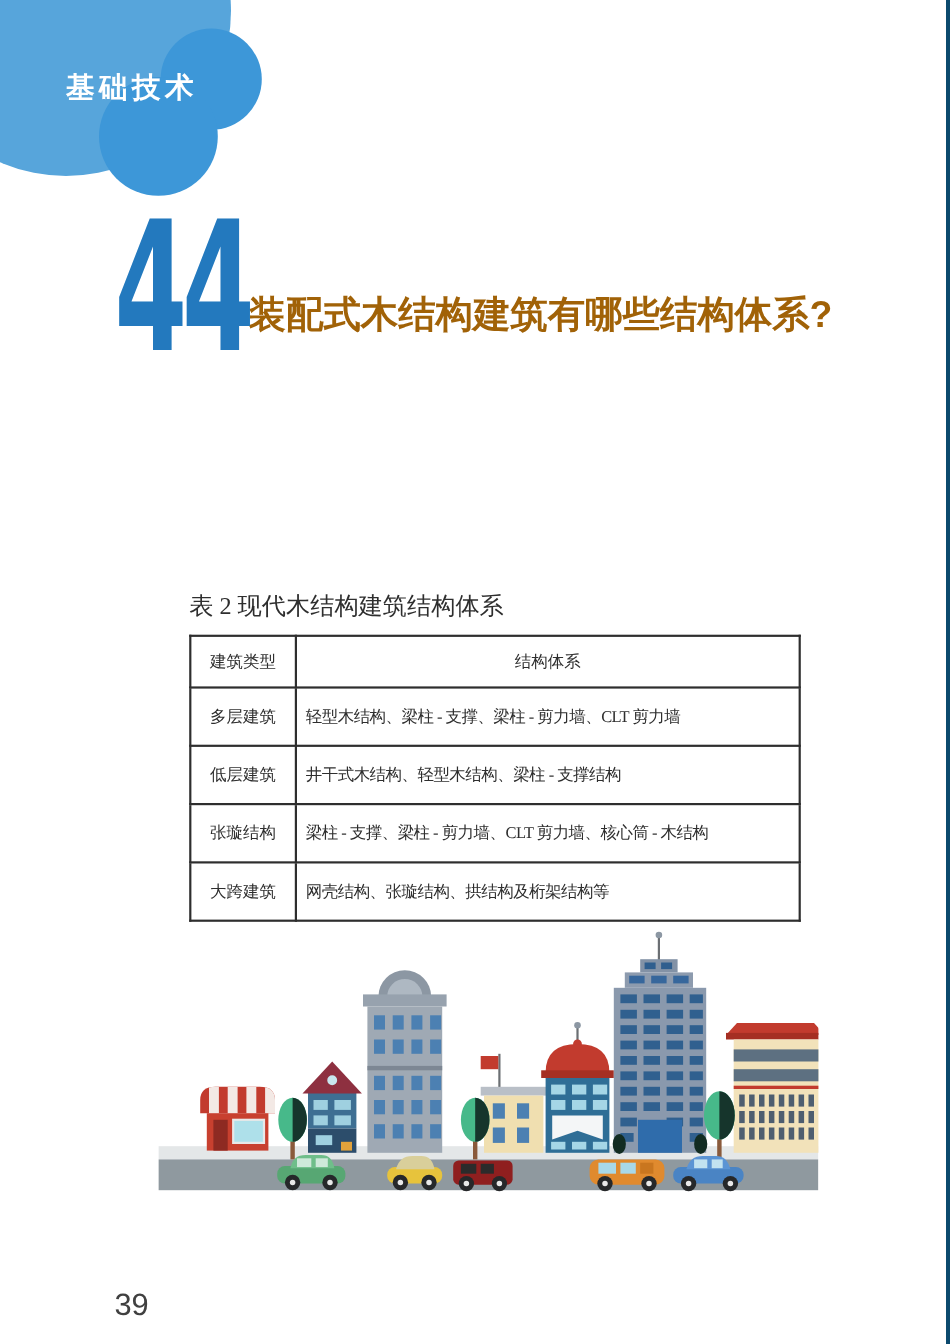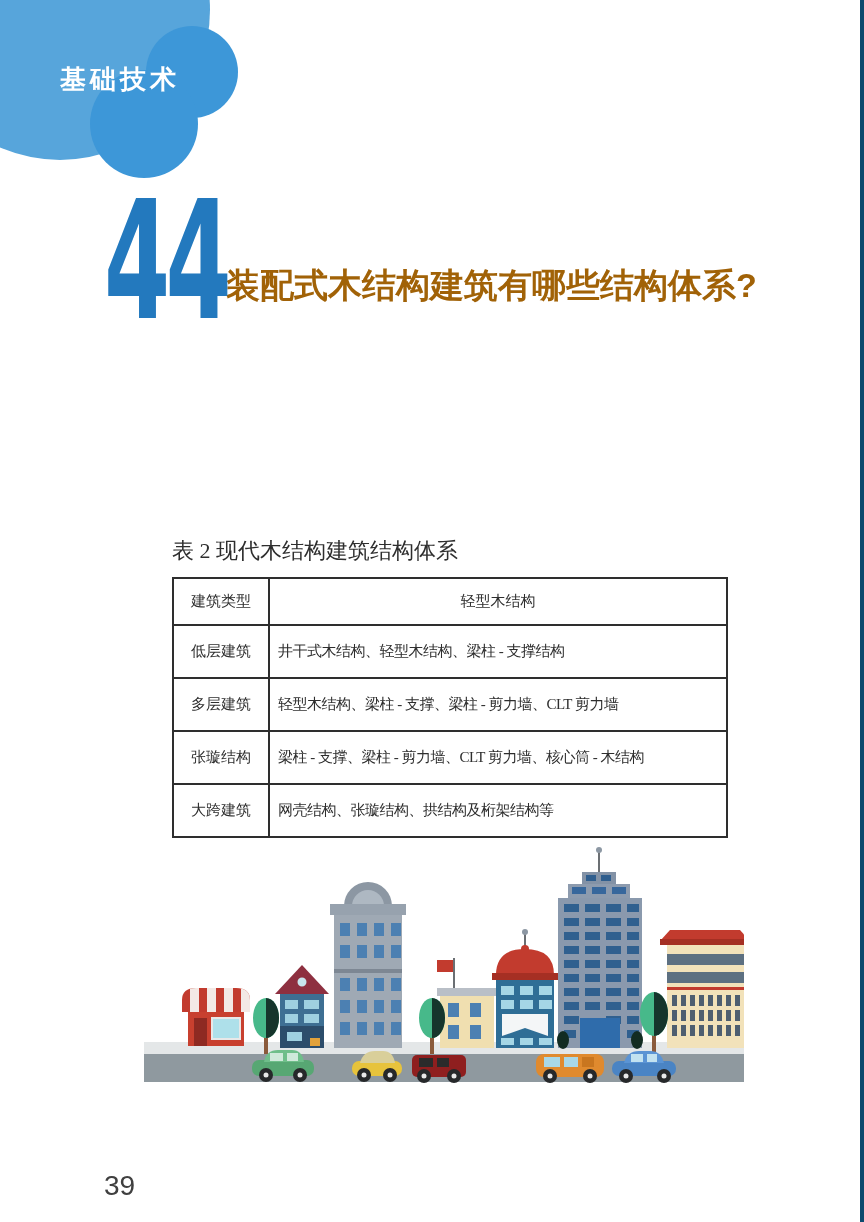--- a/index.html
+++ b/index.html
@@ -88,29 +88,29 @@
     <div class="q-title">装配式木结构建筑有哪些结构体系?</div>
   </div>
 
 
   <div class="table-caption">表 2 现代木结构建筑结构体系</div>
 
   <table class="data-table">
     <tbody>
         <tr>
       <th>建筑类型</th>
-      <th>轻型木结构</th>
+      <th>结构体系</th>
+    </tr>
+    <tr>
+      <td class="col-type">多层建筑</td>
+      <td class="col-sys">轻型木结构、梁柱 - 支撑、梁柱 - 剪力墙、CLT 剪力墙</td>
     </tr>
     <tr>
       <td class="col-type">低层建筑</td>
       <td class="col-sys">井干式木结构、轻型木结构、梁柱 - 支撑结构</td>
-    </tr>
-    <tr>
-      <td class="col-type">多层建筑</td>
-      <td class="col-sys">轻型木结构、梁柱 - 支撑、梁柱 - 剪力墙、CLT 剪力墙</td>
     </tr>
     <tr>
       <td class="col-type">张璇结构</td>
       <td class="col-sys">梁柱 - 支撑、梁柱 - 剪力墙、CLT 剪力墙、核心筒 - 木结构</td>
     </tr>
     <tr>
       <td class="col-type">大跨建筑</td>
       <td class="col-sys">网壳结构、张璇结构、拱结构及桁架结构等</td>
     </tr>
   </tbody>

